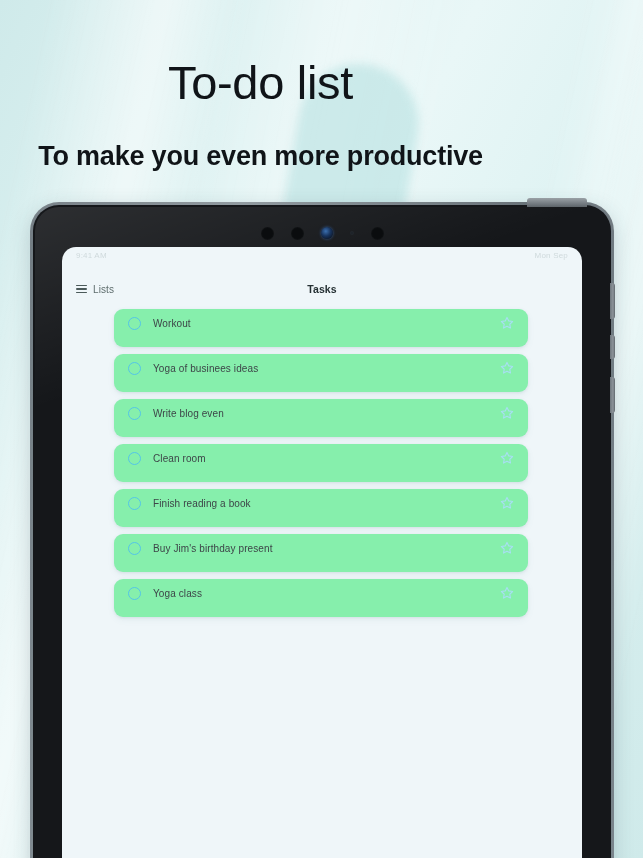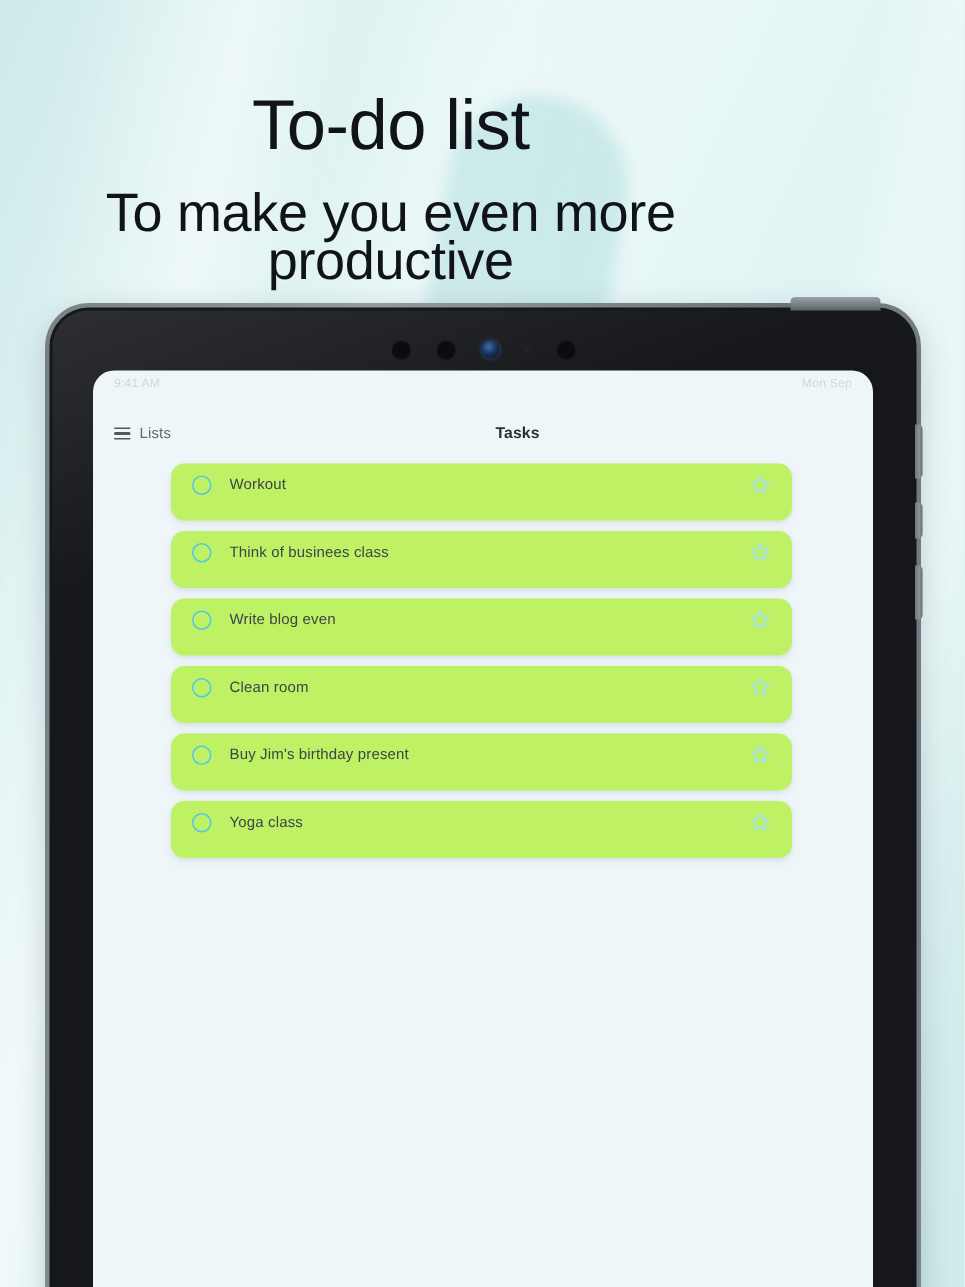--- a/index.html
+++ b/index.html
@@ -75,24 +75,24 @@
   }
   .headline h1 {
     margin: 0;
     font-size: 47px;
     line-height: 58px;
     font-weight: 400;
     color: #101418;
     letter-spacing: -0.3px;
   }
   .headline h2 {
-    margin: 14px 0 0 0;
-    font-size: 36px;
+    margin: 28px 0 0 0;
+    font-size: 27px;
     line-height: 32px;
-    font-weight: 400;
+    font-weight: 700;
     color: #101418;
     letter-spacing: -0.2px;
   }
 
   
   .tablet {
     position: absolute;
     left: 33px;
     top: 205px;
     width: 578px;
@@ -234,35 +234,34 @@
   .tasks-title {
     position: absolute;
     left: 0;
     width: 520px;
     text-align: center;
     font-size: 10.5px;
     font-weight: bold;
     color: #253033;
     letter-spacing: .1px;
     pointer-events: none;
-    padding-left: 23px;
   }
 
   
   .task-list {
     position: absolute;
     left: 52px;
     top: 62px;
     width: 414px;
   }
   .task-row {
     position: relative;
     height: 38px;
     margin-bottom: 7px;
-    background: #bef264;
+    background: #86efac;
     border-radius: 9px;
     box-shadow: 0 1px 3px rgba(90,130,140,.13), 0 3px 7px rgba(90,130,140,.07);
     display: flex;
     align-items: center;
     padding: 0 13px 10px 14px;
     box-sizing: border-box;
   }
   .task-check {
     flex: 0 0 auto;
     width: 13px;
@@ -349,21 +348,21 @@
           <span class="task-label">Workout</span>
           <span class="task-star">
             <svg viewBox="0 0 24 24" fill="none" stroke="#a7dff2" stroke-width="1.7" stroke-linejoin="round">
                 <path d="M12 3.6l2.6 5.3 5.8.85-4.2 4.1 1 5.75L12 16.9l-5.2 2.7 1-5.75-4.2-4.1 5.8-.85z"></path>
               </svg>
           </span>
         </div>
 
         <div class="task-row">
           <span class="task-check"></span>
-          <span class="task-label">Think of businees class</span>
+          <span class="task-label">Yoga of businees ideas</span>
           <span class="task-star">
             <svg viewBox="0 0 24 24" fill="none" stroke="#a7dff2" stroke-width="1.7" stroke-linejoin="round">
                 <path d="M12 3.6l2.6 5.3 5.8.85-4.2 4.1 1 5.75L12 16.9l-5.2 2.7 1-5.75-4.2-4.1 5.8-.85z"></path>
               </svg>
           </span>
         </div>
 
         <div class="task-row">
           <span class="task-check"></span>
           <span class="task-label">Write blog even</span>
@@ -377,20 +376,29 @@
         <div class="task-row">
           <span class="task-check"></span>
           <span class="task-label">Clean room</span>
           <span class="task-star">
             <svg viewBox="0 0 24 24" fill="none" stroke="#a7dff2" stroke-width="1.7" stroke-linejoin="round">
                 <path d="M12 3.6l2.6 5.3 5.8.85-4.2 4.1 1 5.75L12 16.9l-5.2 2.7 1-5.75-4.2-4.1 5.8-.85z"></path>
               </svg>
           </span>
         </div>
 
+        <div class="task-row">
+          <span class="task-check"></span>
+          <span class="task-label">Finish reading a book</span>
+          <span class="task-star">
+            <svg viewBox="0 0 24 24" fill="none" stroke="#a7dff2" stroke-width="1.7" stroke-linejoin="round">
+                <path d="M12 3.6l2.6 5.3 5.8.85-4.2 4.1 1 5.75L12 16.9l-5.2 2.7 1-5.75-4.2-4.1 5.8-.85z"></path>
+              </svg>
+          </span>
+        </div>
 
         <div class="task-row">
           <span class="task-check"></span>
           <span class="task-label">Buy Jim's birthday present</span>
           <span class="task-star">
             <svg viewBox="0 0 24 24" fill="none" stroke="#a7dff2" stroke-width="1.7" stroke-linejoin="round">
                 <path d="M12 3.6l2.6 5.3 5.8.85-4.2 4.1 1 5.75L12 16.9l-5.2 2.7 1-5.75-4.2-4.1 5.8-.85z"></path>
               </svg>
           </span>
         </div>

